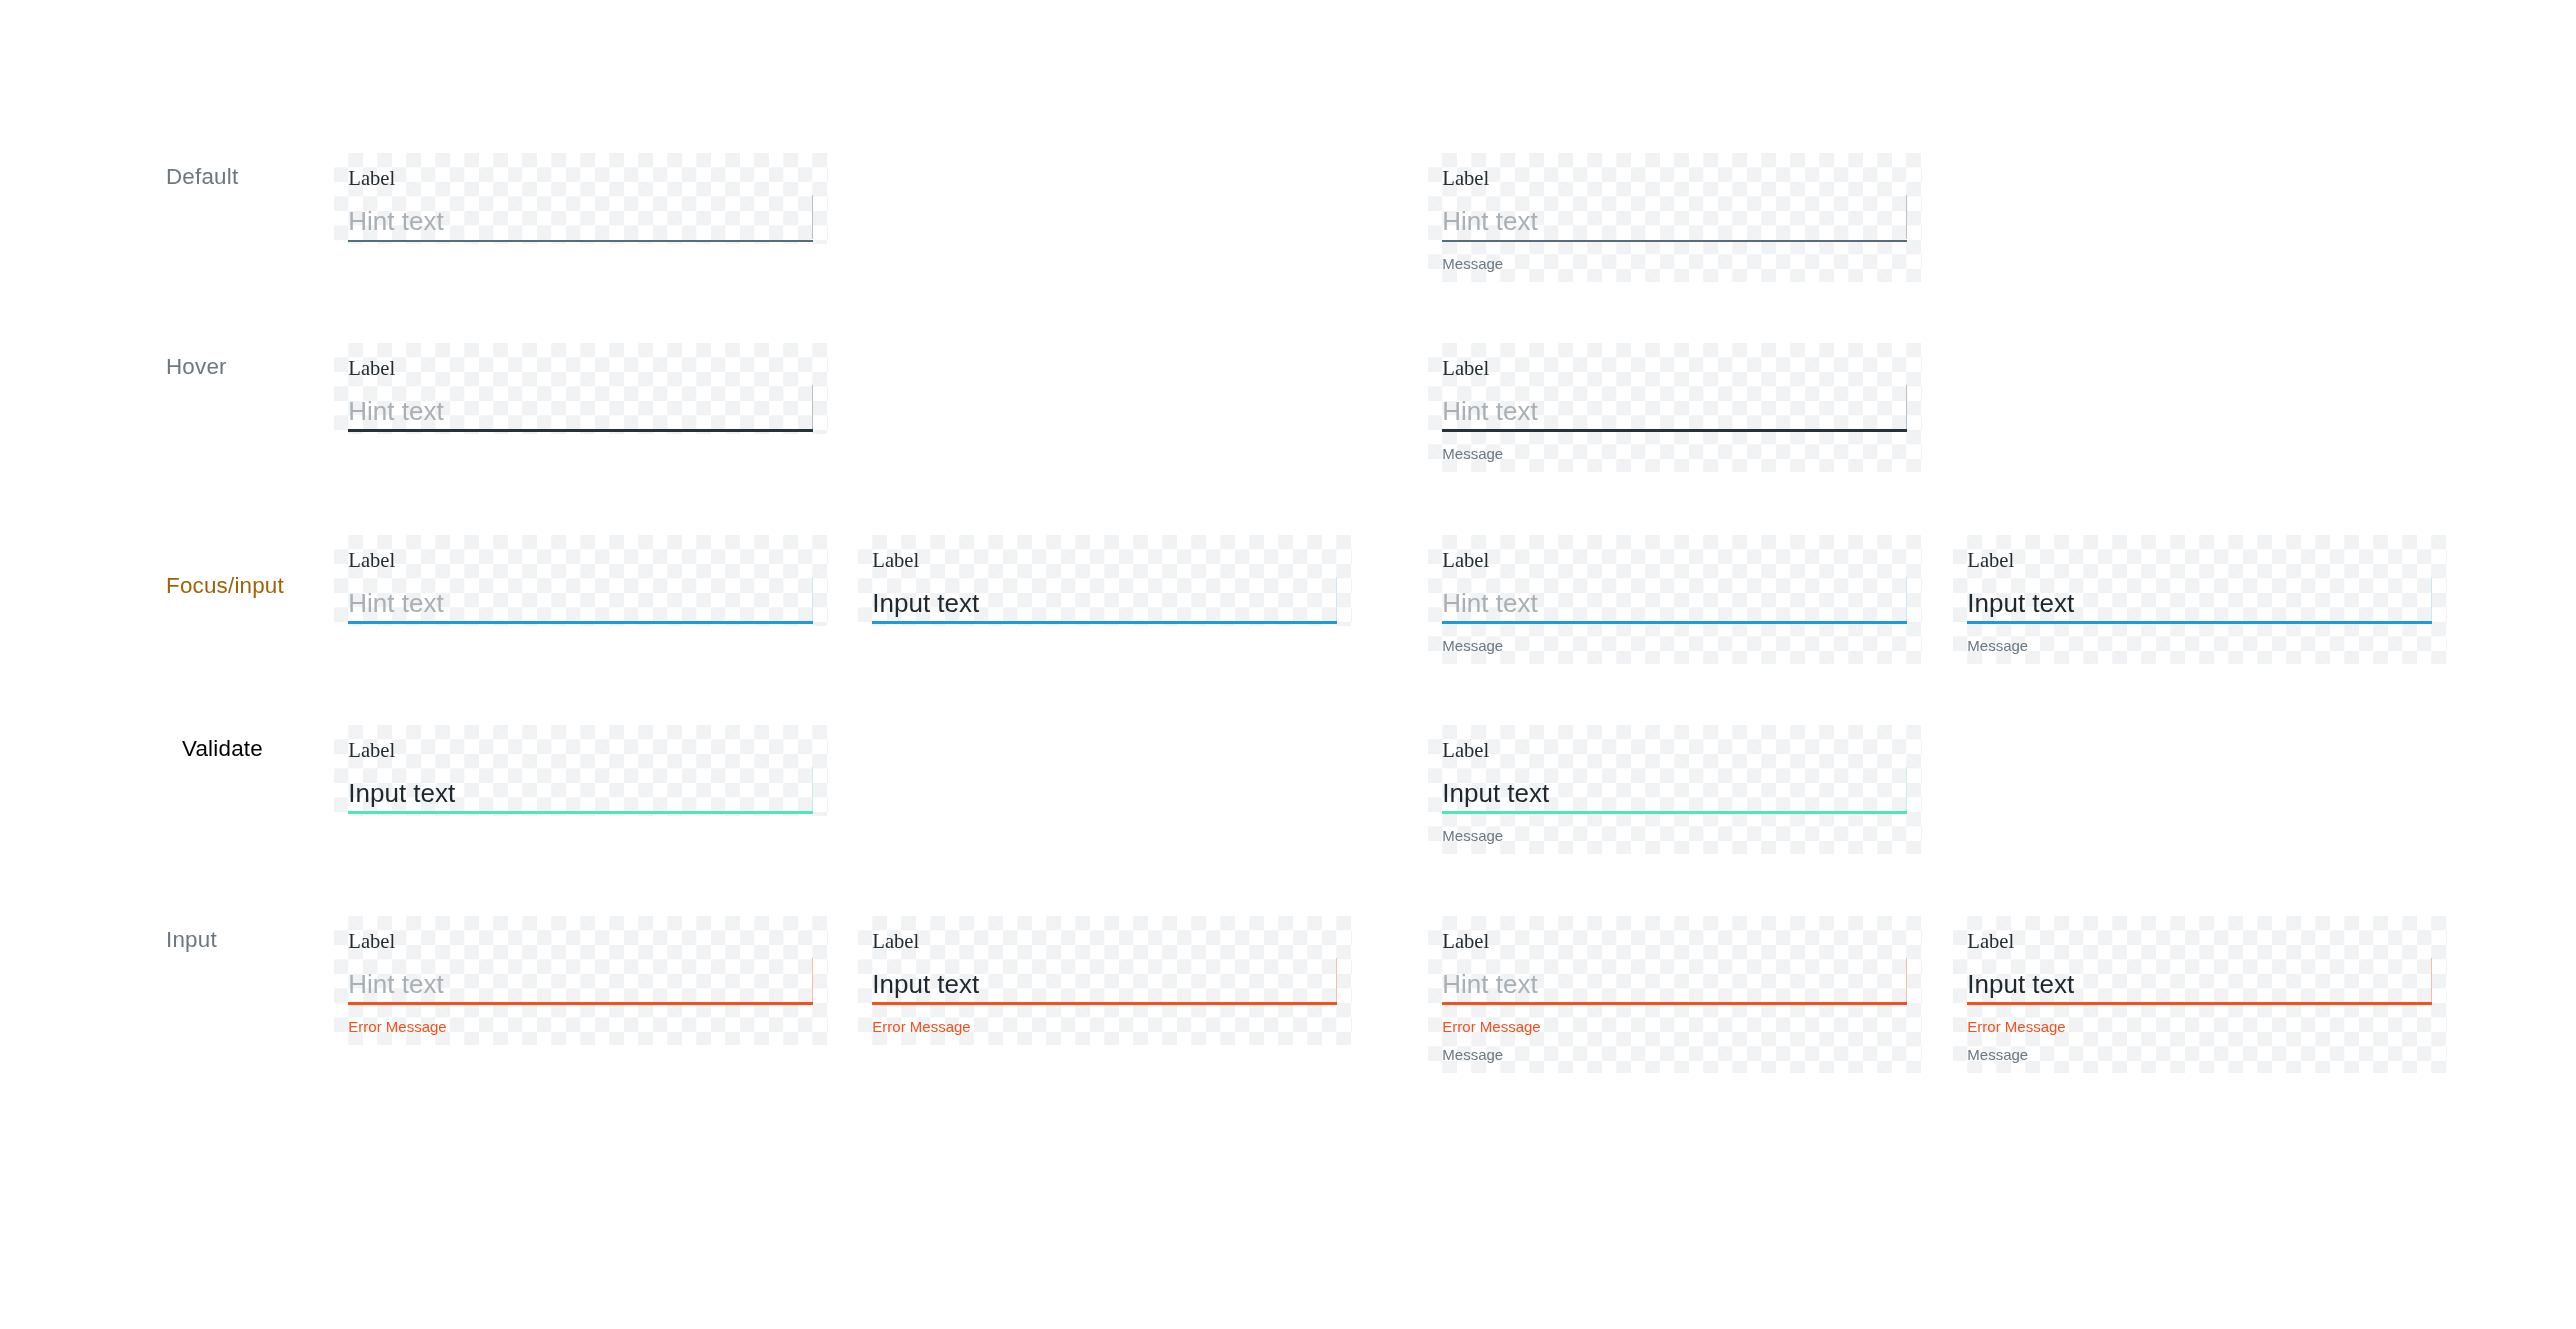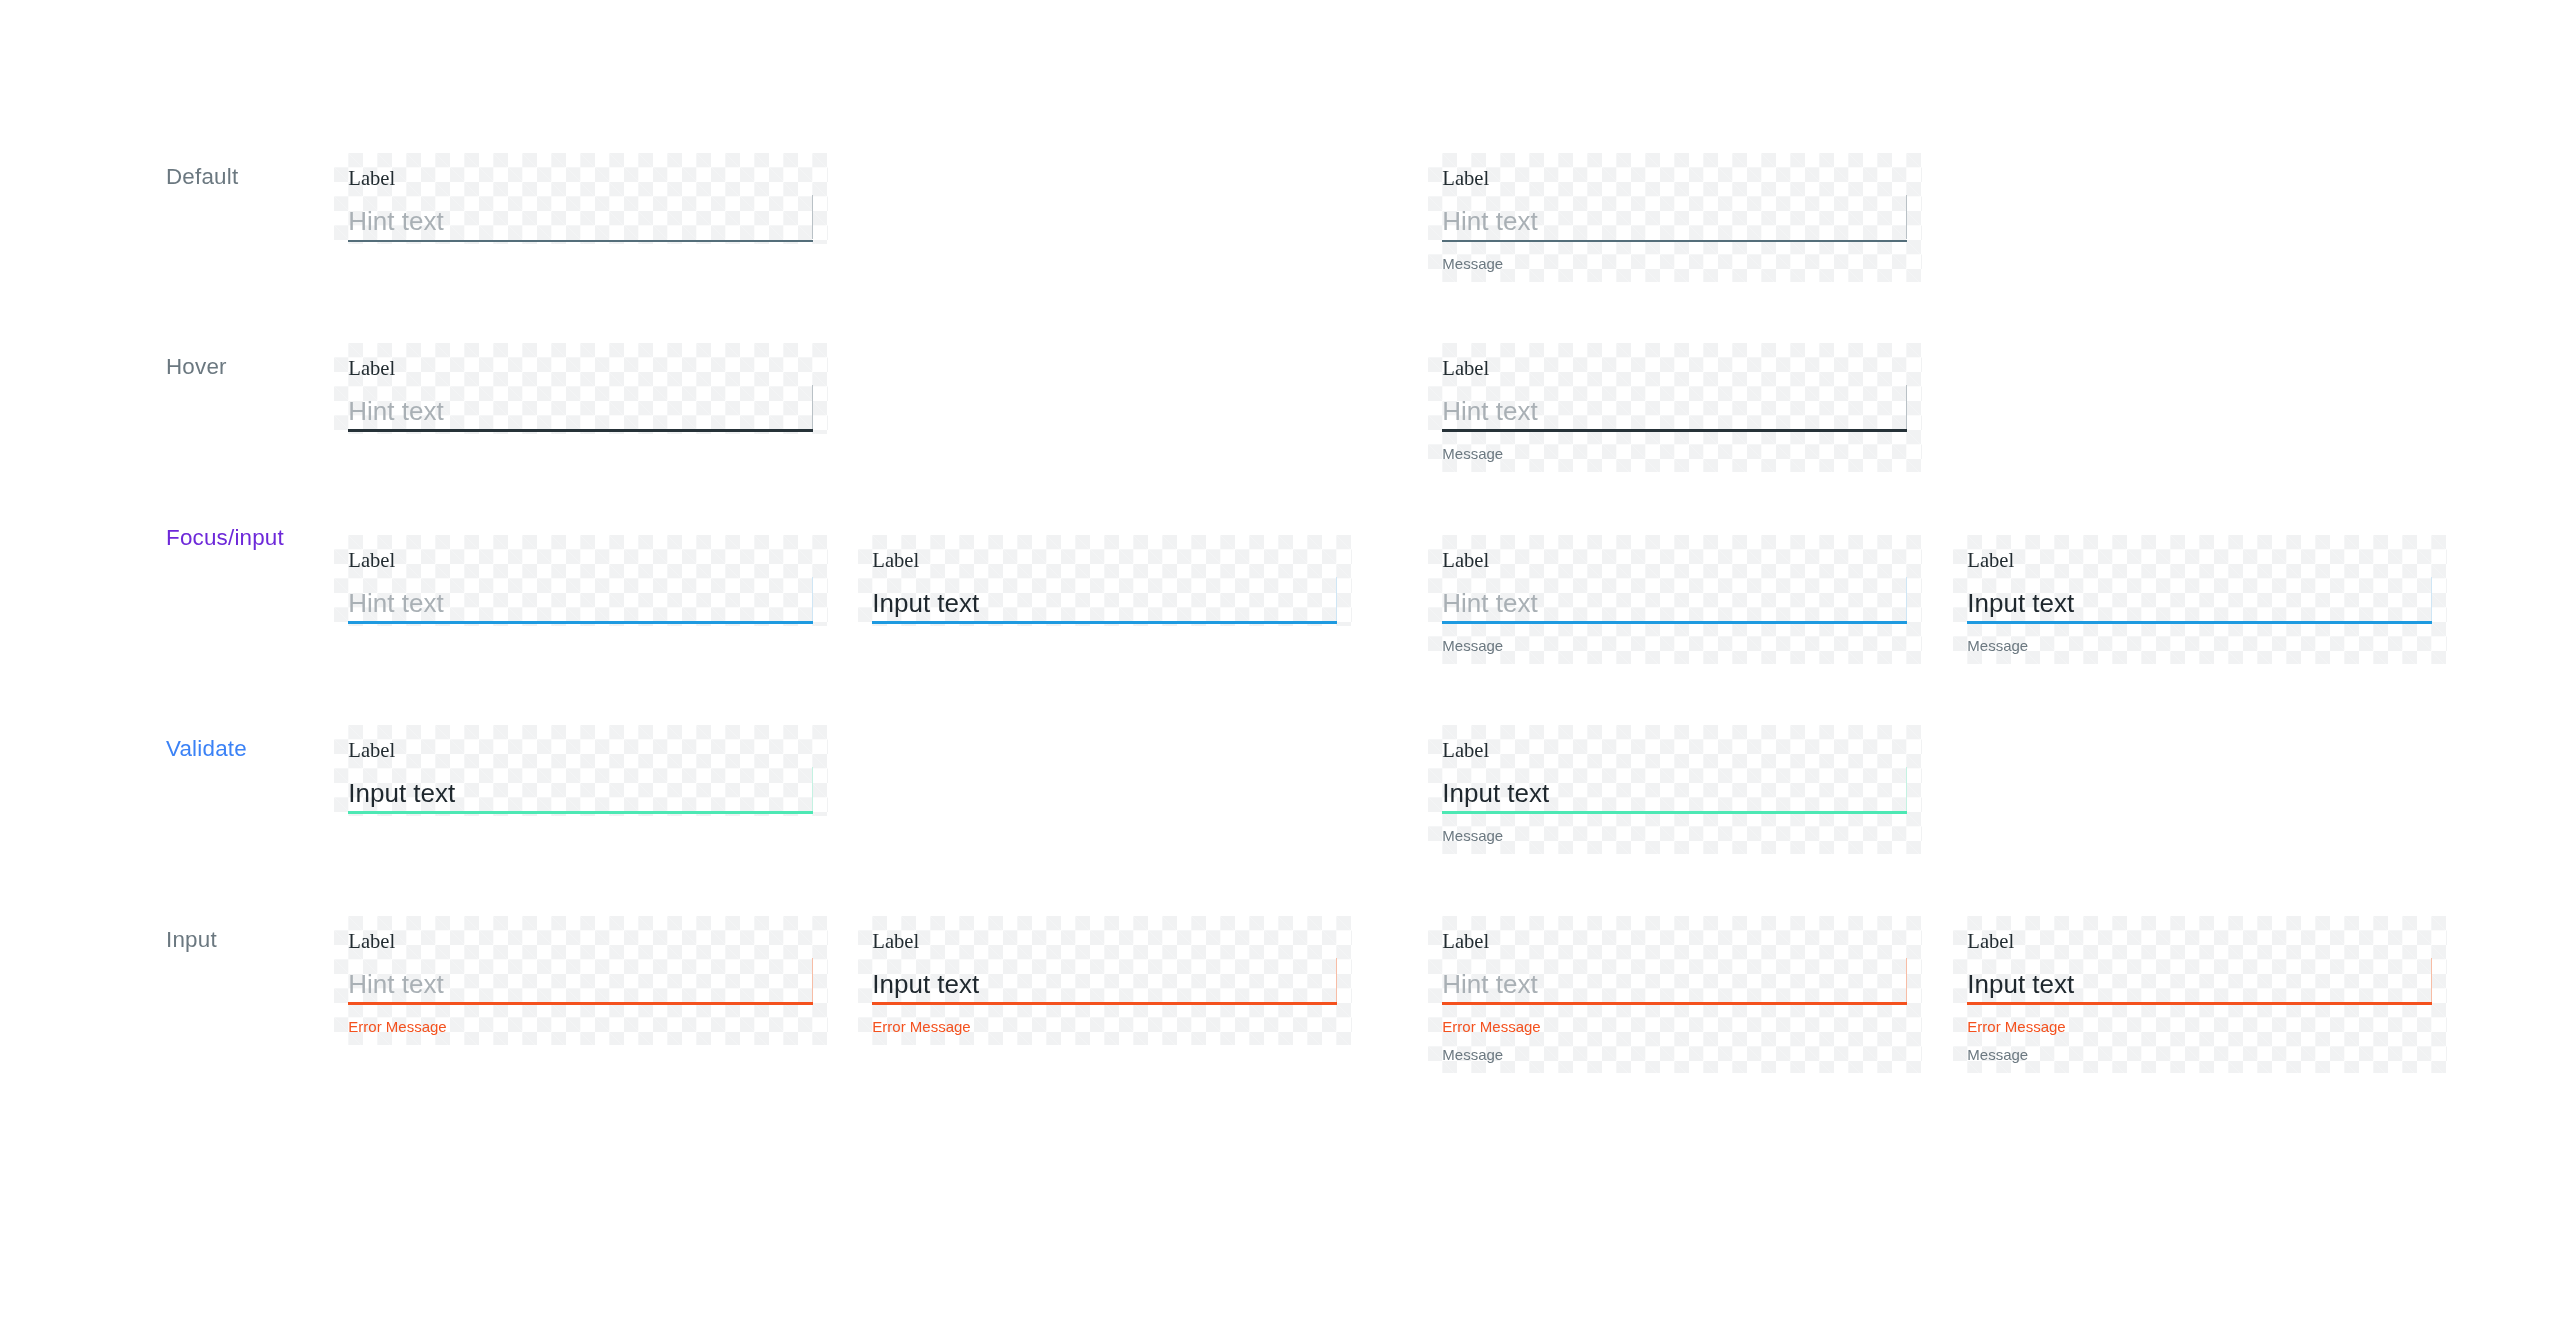--- a/index.html
+++ b/index.html
@@ -106,22 +106,22 @@
   }
   .helper.error { color: #f4511e; }
   .helper.tight { margin-top: 5.4px; }
 </style>
 </head>
 <body>
 
 <div id="sheet">
     <div class="row-label" style="left: 166px; top: 164px; color: rgb(107, 120, 128);">Default</div>
     <div class="row-label" style="left: 166px; top: 354px; color: rgb(107, 120, 128);">Hover</div>
-    <div class="row-label" style="left: 166px; top: 525px; color: #6d28d9;">Focus/input</div>
-    <div class="row-label" style="left: 166px; top: 736px; color: #3b82f6;">Validate</div>
+    <div class="row-label" style="left: 166px; top: 573px; color: #a16207;">Focus/input</div>
+    <div class="row-label" style="left: 182px; top: 736px; color: #000000;">Validate</div>
     <div class="row-label" style="left: 166px; top: 927px; color: rgb(107, 120, 128);">Input</div>
     <div class="cell" style="left: 334px; top: 153px; width: 494px; height: 91px;">
       <div class="field" style="width: 465px;">
         <div class="field-label" style="color: rgb(34, 44, 49);">Label</div>
         <div class="field-box" style="--edge: #b9c1c6;">
           <div class="field-value hint" style="color: rgb(169, 176, 181);">Hint text</div>
           <div class="underline" style="background: rgb(84, 110, 122); height: 1.8px;"></div>
         </div>
       </div>
     </div>

